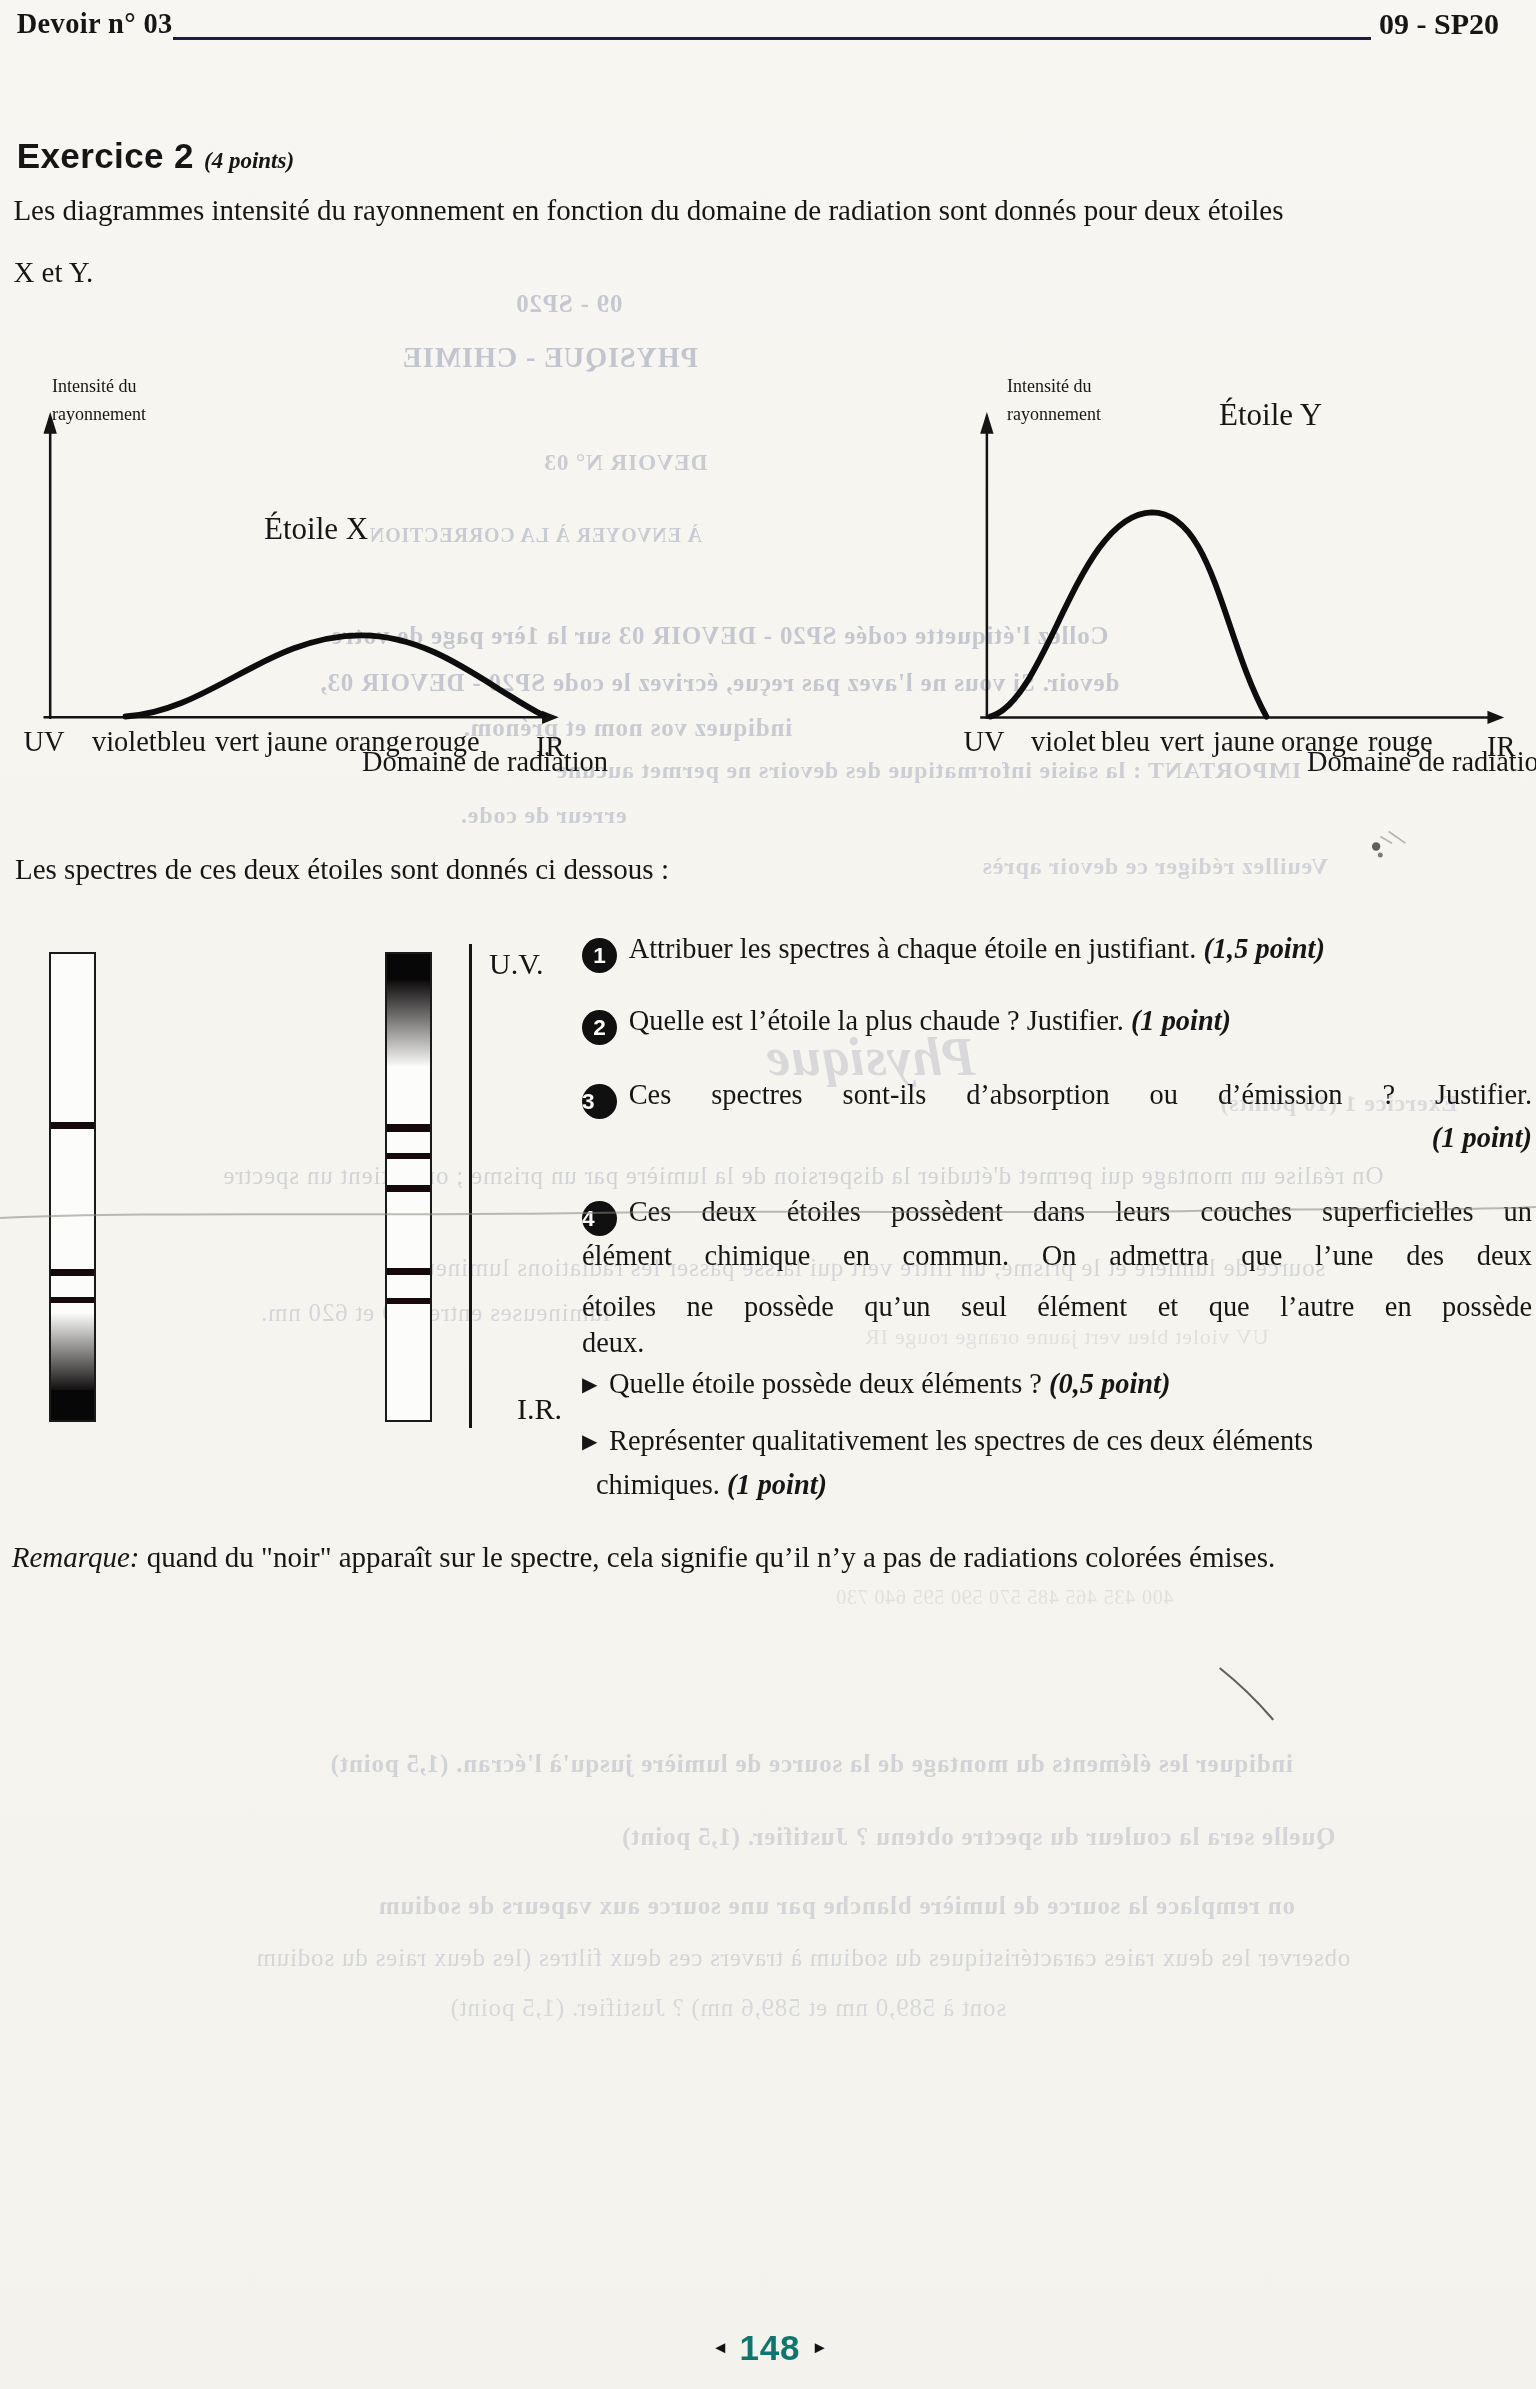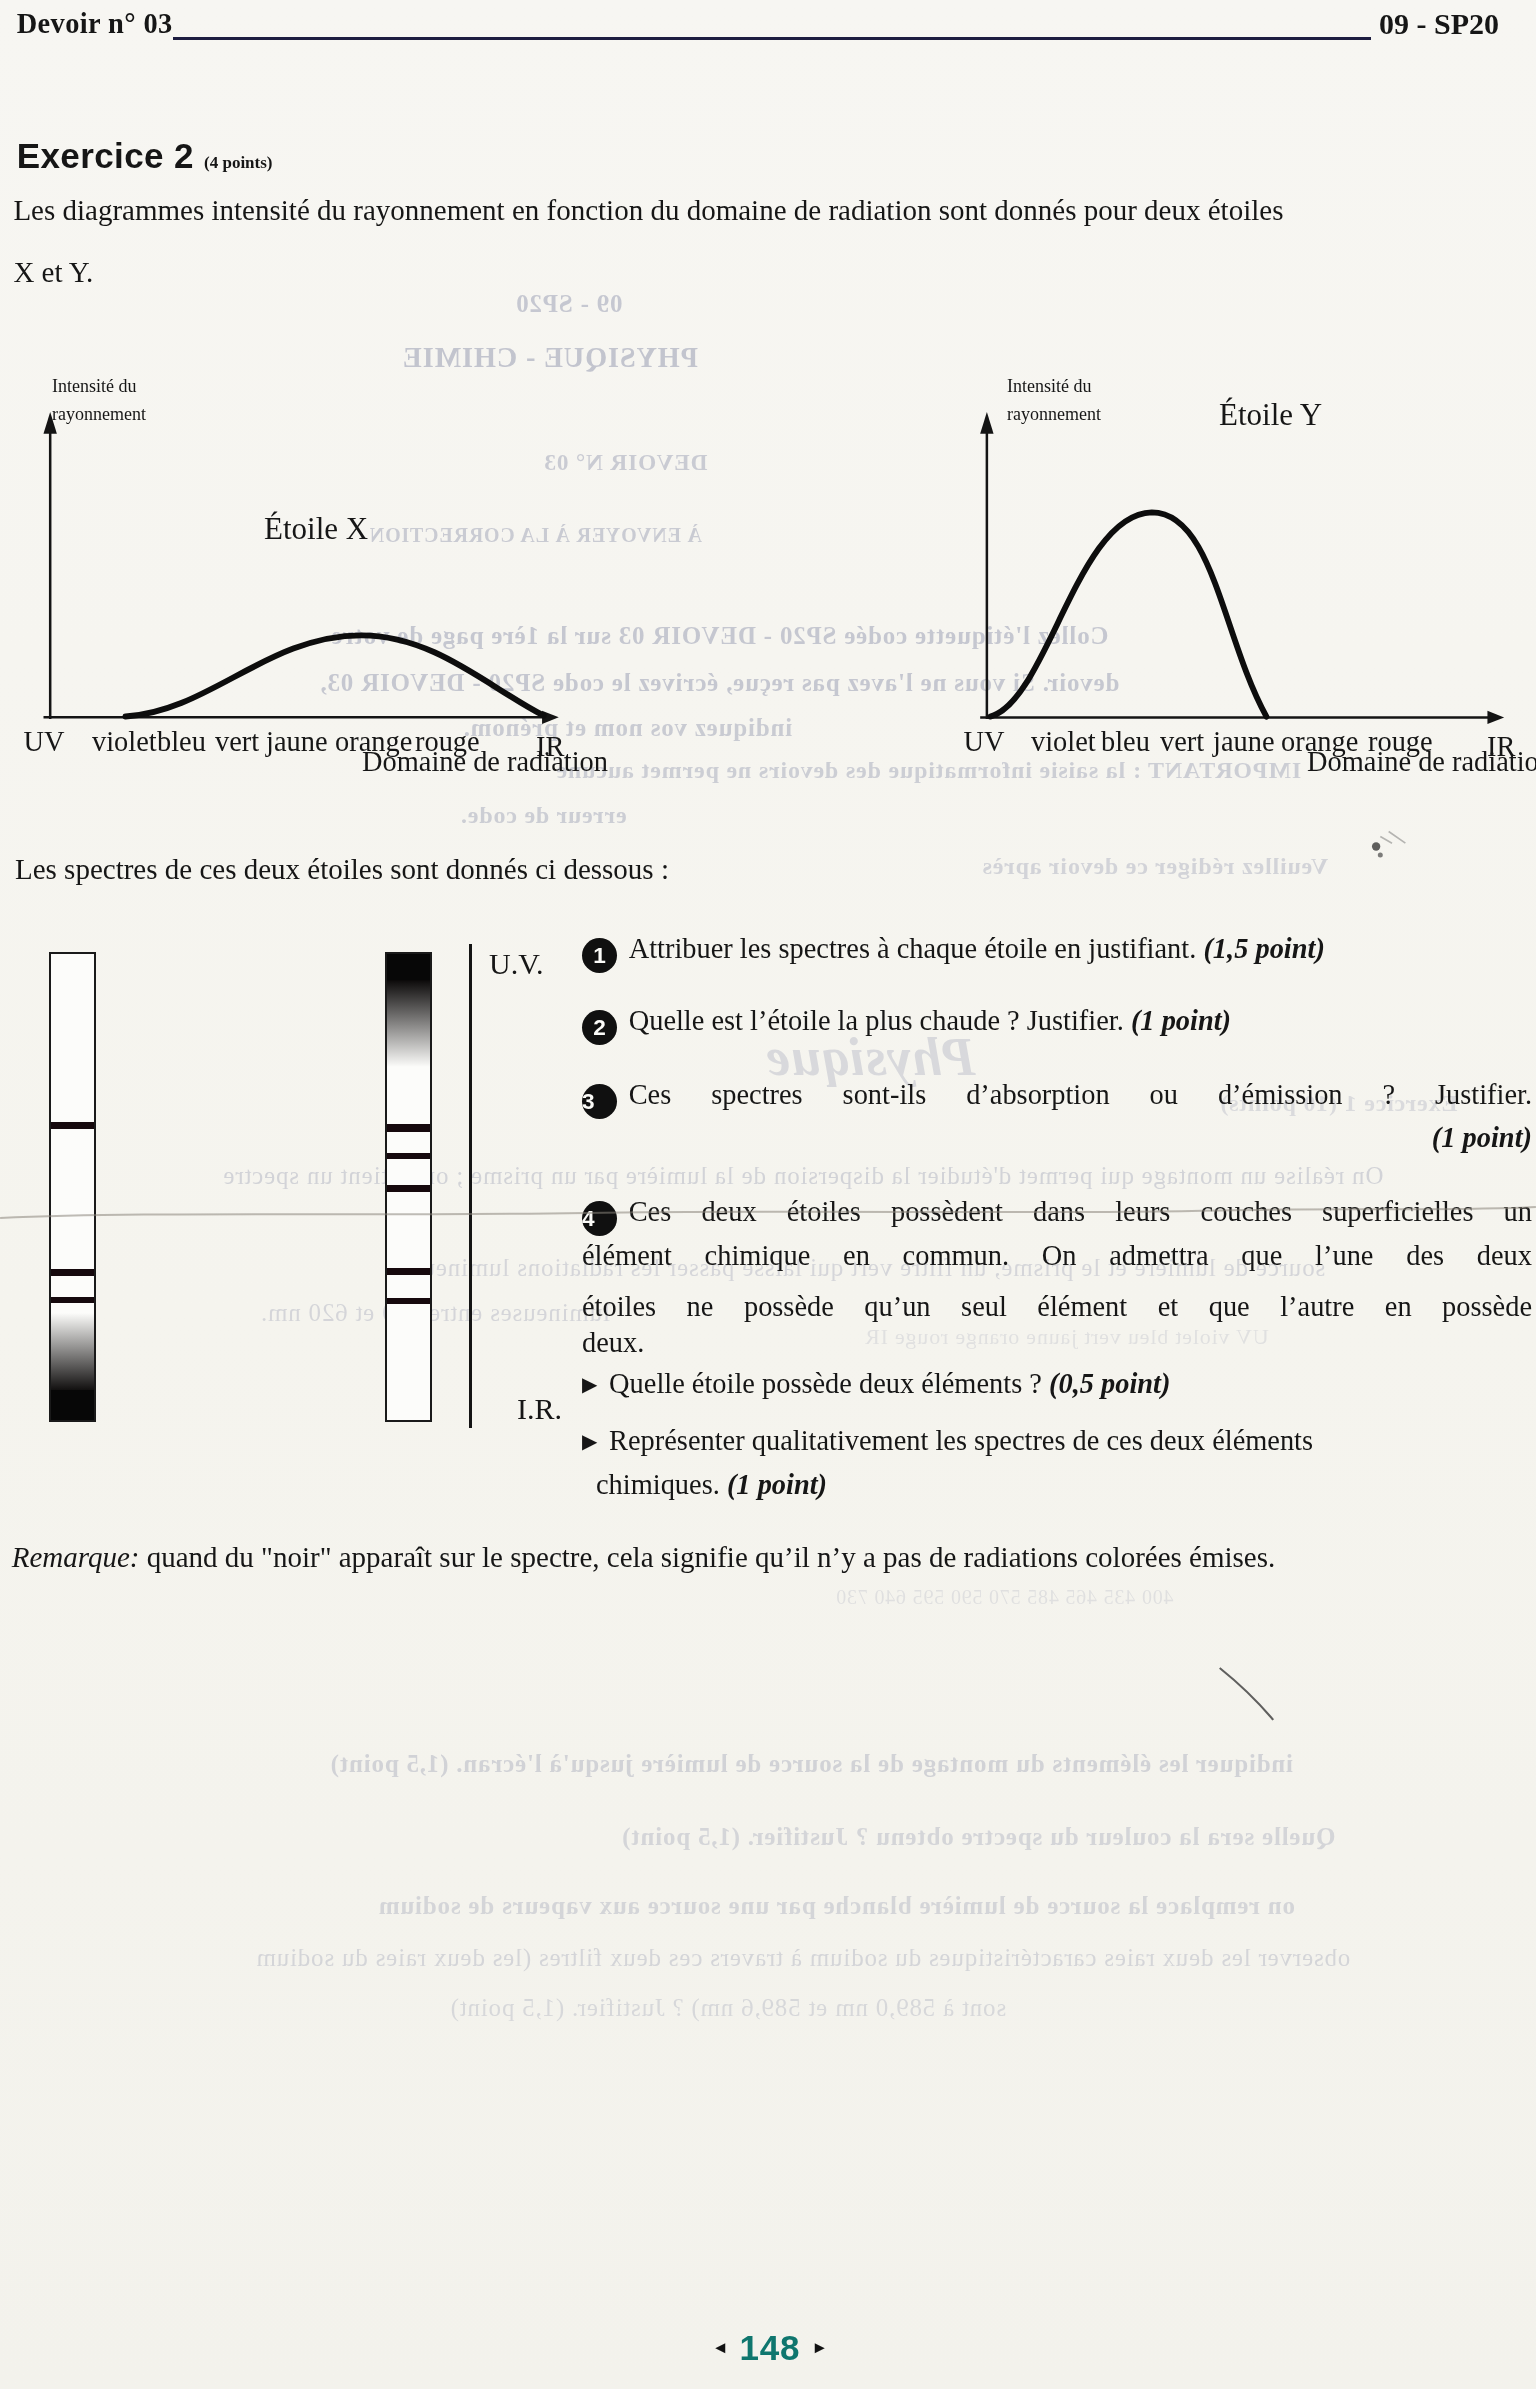--- a/index.html
+++ b/index.html
@@ -9,21 +9,21 @@
     font-family:"Liberation Serif",serif;color:#161616;
   }
   .abs{position:absolute;}
   .nowrap{white-space:nowrap;}
   
   .hdr-left{left:16.7px;top:8.4px;font-size:28.4px;font-weight:600;letter-spacing:0.4px;}
   .hdr-right{left:1379px;top:6.7px;font-size:30px;font-weight:600;}
   .hdr-rule{left:173px;top:37px;width:1198px;height:2.5px;background:#1d1d40;}
   
   .ex-title{left:16.7px;top:136px;font-family:"Liberation Sans",sans-serif;font-weight:bold;font-size:35px;letter-spacing:0.4px;}
-  .ex-points{font-family:"Liberation Serif",serif;font-weight:bold;font-size:17px;letter-spacing:0;}
+  .ex-points{font-family:"Liberation Serif",serif;font-weight:bold;font-style:italic;font-size:23px;letter-spacing:0;}
   .intro1{left:13.4px;top:194px;width:1516px;font-size:29px;}
   .intro2{left:13.4px;top:256px;width:1516px;font-size:29px;}
   
   .graph{top:360px;width:619px;height:452px;}
   .graph svg{position:absolute;left:0;top:0;}
   .ylab{position:absolute;font-size:18px;line-height:28px;}
   .gtitle{position:absolute;font-size:31px;}
   .tick{position:absolute;top:368px;font-size:28.4px;line-height:28.4px;}
   .domlab{position:absolute;top:388px;font-size:28.4px;line-height:28.4px;margin-left:16px;}
   

